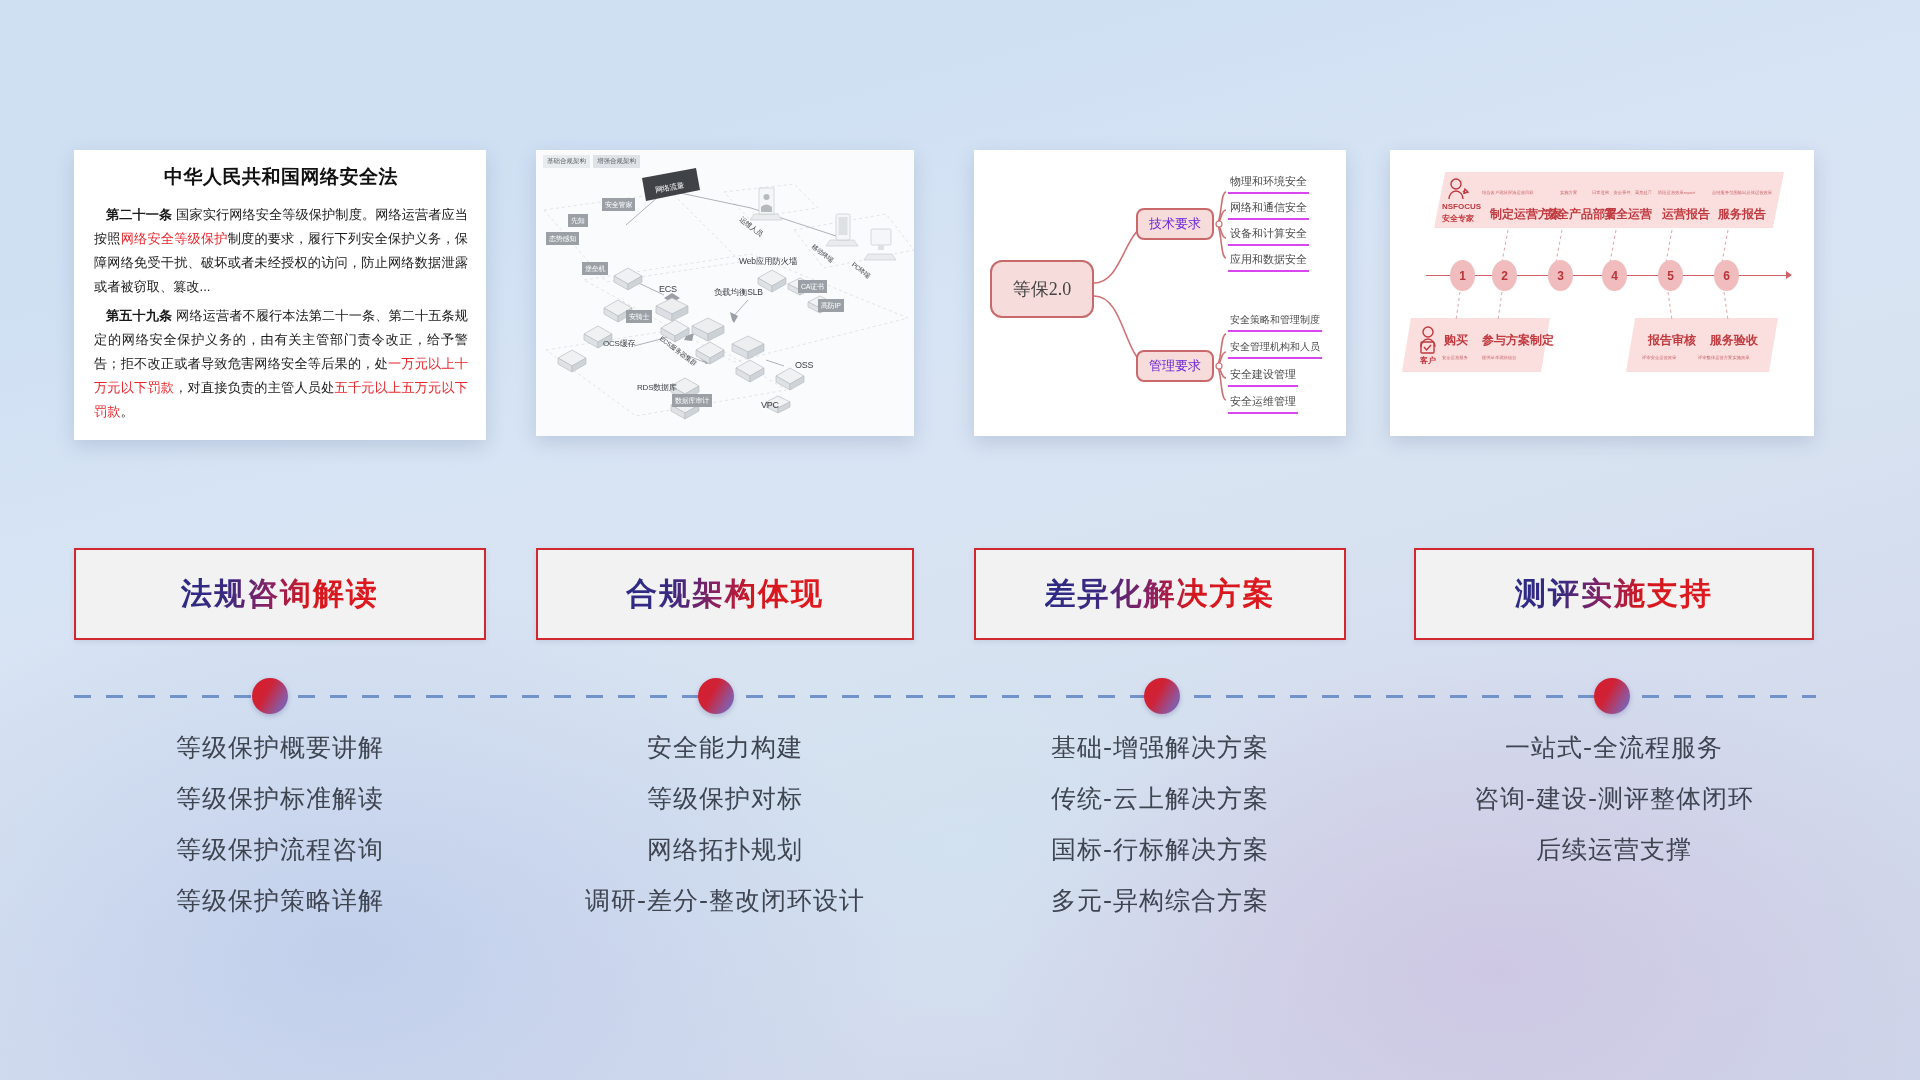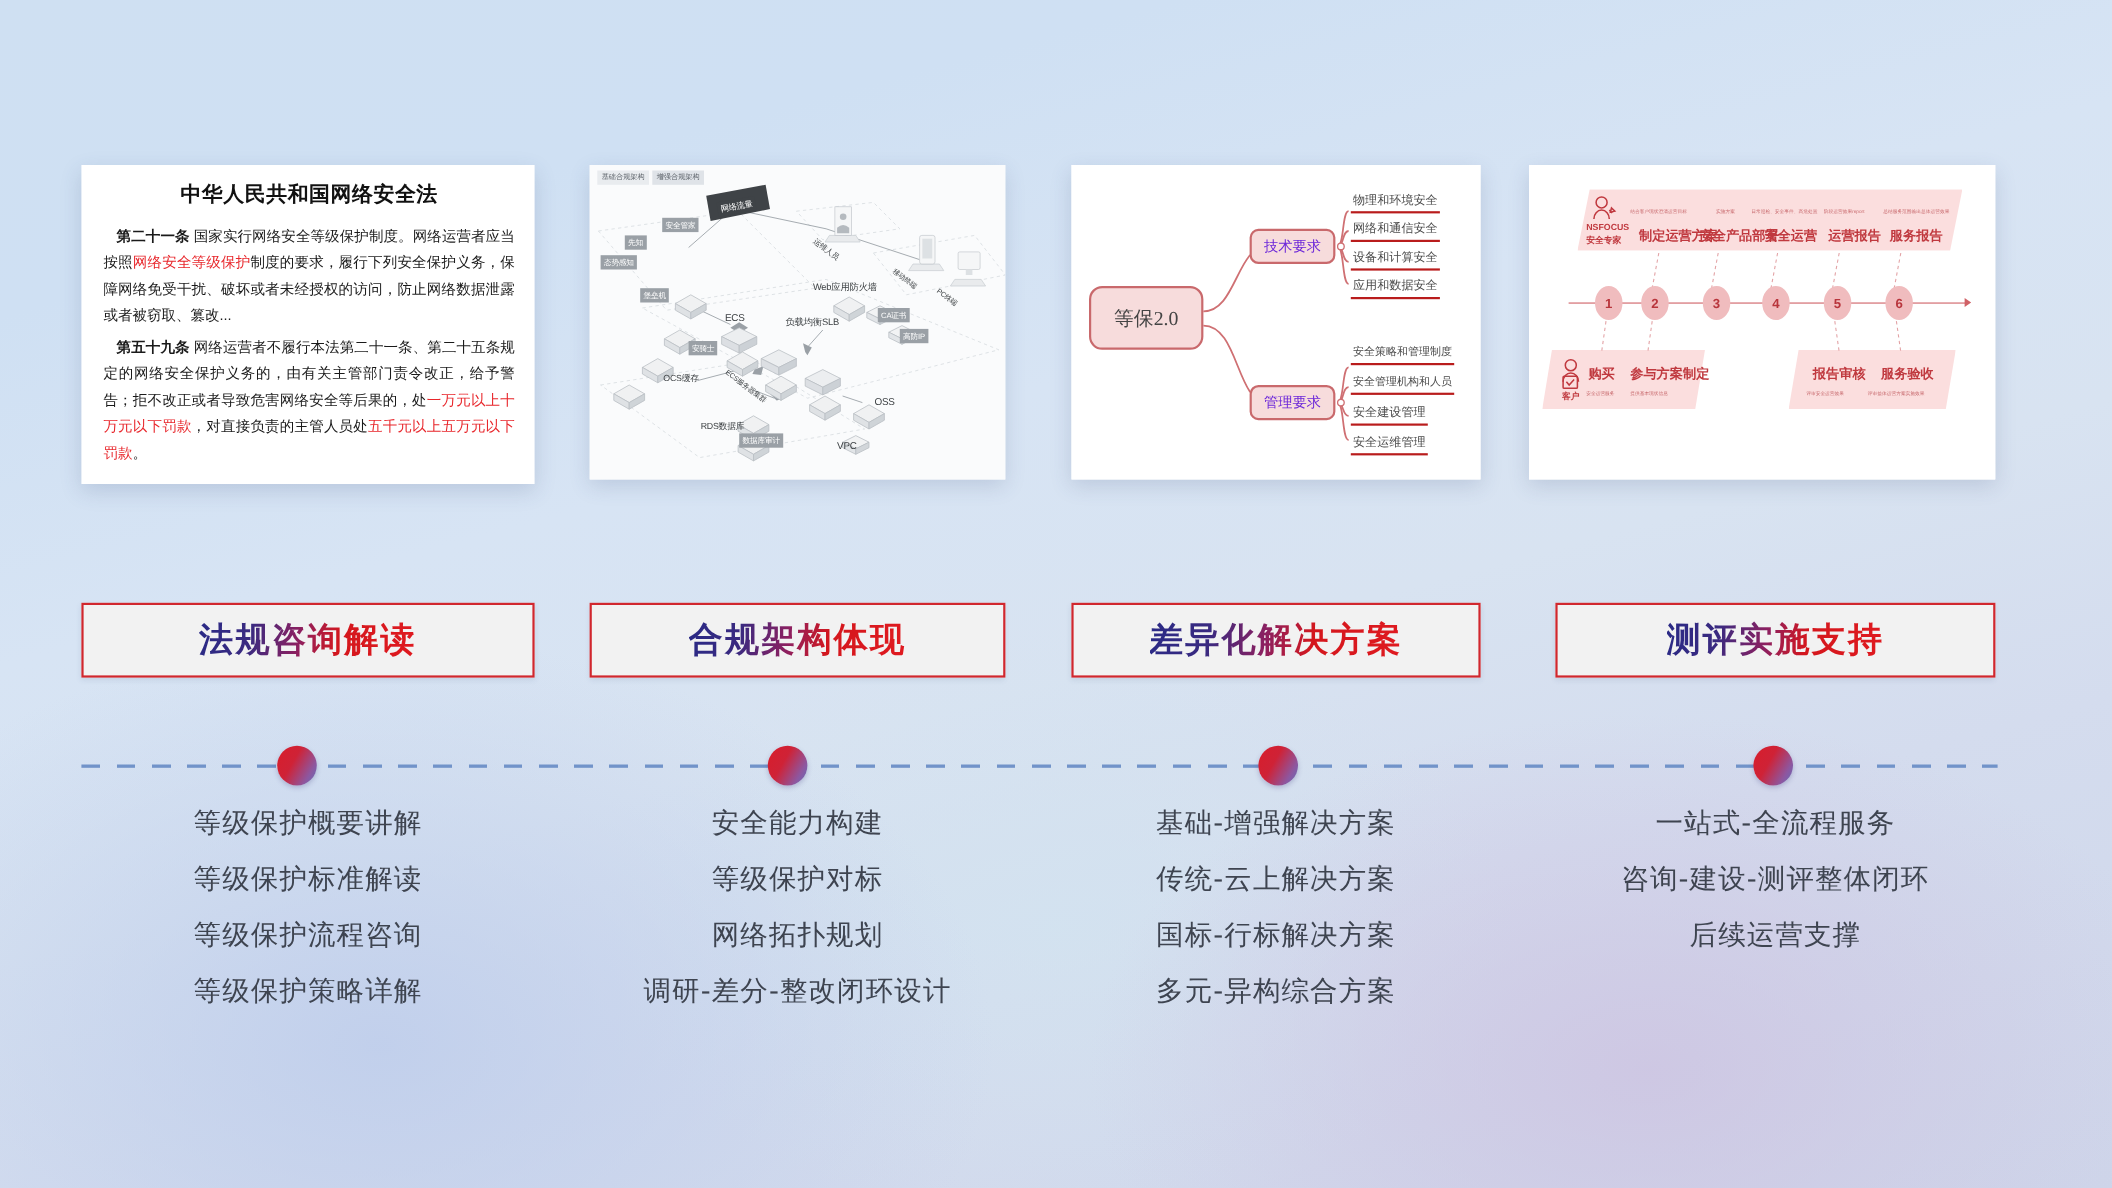--- a/index.html
+++ b/index.html
@@ -62,22 +62,22 @@
     font-size:18px; color:#444; font-family:"Liberation Serif","DejaVu Serif",serif;
   }
   .mind-node {
     position:absolute; width:78px; height:32px;
     background:#f7dcdc; border:2px solid #c9696c; border-radius:8px;
     display:flex; align-items:center; justify-content:center;
     font-size:13px; color:#6d28d9; font-family:"Liberation Serif","DejaVu Serif",serif;
   }
   .mind-leaf {
     position:absolute; font-size:11px; color:#4a4a4a; white-space:nowrap;
-    font-family:Liberation Sans, sans-serif;
-    border-bottom:2px solid #b91c1c; padding:0 2px 2px 2px; line-height:1.25;
+    font-family:Liberation Mono, monospace;
+    border-bottom:2px solid #d946ef; padding:0 2px 2px 2px; line-height:1.25;
   }
 
   
   .nsf { position:absolute; inset:0; background:#fff; }
   .nsf-band {
     position:absolute; background:#fbdede;
   }
   .nsf-top { left:44px; top:22px; width:350px; height:56px;
              clip-path:polygon(3.2% 0,100% 0,96.8% 100%,0 100%); }
   .nsf-bot { left:12px; top:168px; width:148px; height:54px;
@@ -91,21 +91,21 @@
                border-left:6px solid #d06166; border-top:4px solid transparent; border-bottom:4px solid transparent;}
   .nsf-node {
     position:absolute; width:25px; height:31px; border-radius:50%;
     background:#f0bcbe; display:flex; align-items:center; justify-content:center;
     font-size:12px; font-weight:bold; color:#b8353c; top:110px;
   }
 
   
   .heads { position:absolute; left:0; top:548px; width:1920px; height:92px; }
   .head-box {
-    position:absolute; top:0; height:68px;
+    position:absolute; top:0; height:92px;
     background:#f2f2f2; border:2px solid #d1272e;
     display:flex; align-items:center; justify-content:center;
     box-shadow:0 2px 5px rgba(60,80,120,0.12);
   }
   .head-box .txt {
     font-size:31px; font-weight:bold; letter-spacing:2px;
     background:linear-gradient(100deg,#2a2a86 0%,#3a2a80 24%,#8d2060 46%,#d4171d 64%,#e01a20 100%);
     -webkit-background-clip:text; background-clip:text; color:transparent;
     -webkit-text-fill-color:transparent;
     font-family:"DejaVu Sans","Liberation Sans",sans-serif;

